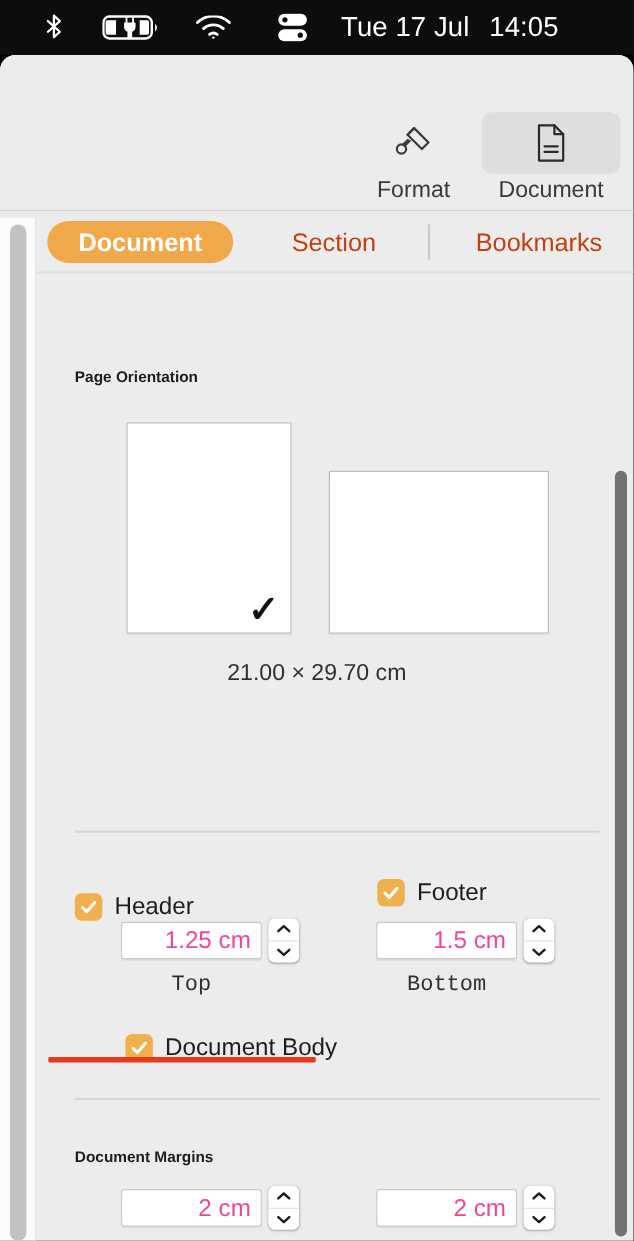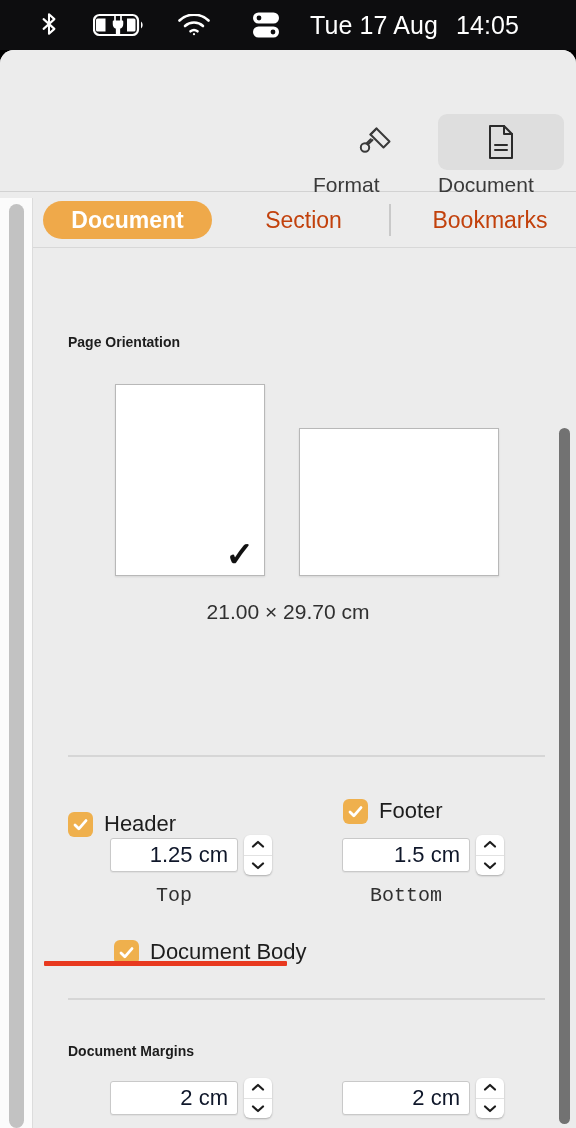--- a/index.html
+++ b/index.html
@@ -69,25 +69,26 @@
   #toolbar {
     position: absolute;
     top: 0; left: 0;
     width: 576px;
     height: 142px;
     background: #ececec;
     border-bottom: 1px solid #d2d2d2;
   }
   .tool-btn {
     position: absolute;
-    top: 64px;
+    top: 52px;
     width: 126px;
     height: 86px;
     display: flex;
     flex-direction: column;
+    align-items: center;
     gap: 4px;
     cursor: default;
   }
   #tool-format   { left: 313px; }
   #tool-document { left: 438px; }
   .tool-icon-box {
     width: 126px;
     height: 56px;
     display: flex;
     align-items: center;
@@ -242,21 +243,21 @@
     width: 128px;
     height: 34px;
     background: #ffffff;
     border: 1px solid #c9c9c9;
     border-radius: 3px;
     display: flex;
     align-items: center;
     justify-content: flex-end;
     padding-right: 9px;
     font-size: 22px;
-    color: #0f172a;
+    color: #ec4899;
     box-shadow: 0 1px 1px rgba(0,0,0,0.06);
   }
   .stepper {
     width: 28px;
     height: 40px;
     background: #ffffff;
     border-radius: 6px;
     box-shadow: 0 1px 2px rgba(0,0,0,0.28);
     display: flex;
     flex-direction: column;
@@ -346,21 +347,21 @@
     <span class="sb-icon" id="sb-control">
       <svg width="36" height="26" viewBox="0 0 36 26" fill="none">
         <rect x="3" y="0.5" width="26" height="11" rx="5.5" fill="#ffffff"></rect>
         <circle cx="9" cy="6" r="2.4" fill="#0d0d0f"></circle>
         <rect x="3" y="14.5" width="26" height="11" rx="5.5" fill="#ffffff"></rect>
         <circle cx="23" cy="20" r="2.4" fill="#0d0d0f"></circle>
       </svg>
     </span>
 
     <div id="sb-clock">
-      <span>Tue 17 Aug</span>
+      <span>Tue 17 Jul</span>
       <span>14:05</span>
     </div>
   </div>
 
   <div id="window">
 
     <div id="toolbar">
 
       <div class="tool-btn" id="tool-format">
         <span class="tool-icon-box">

